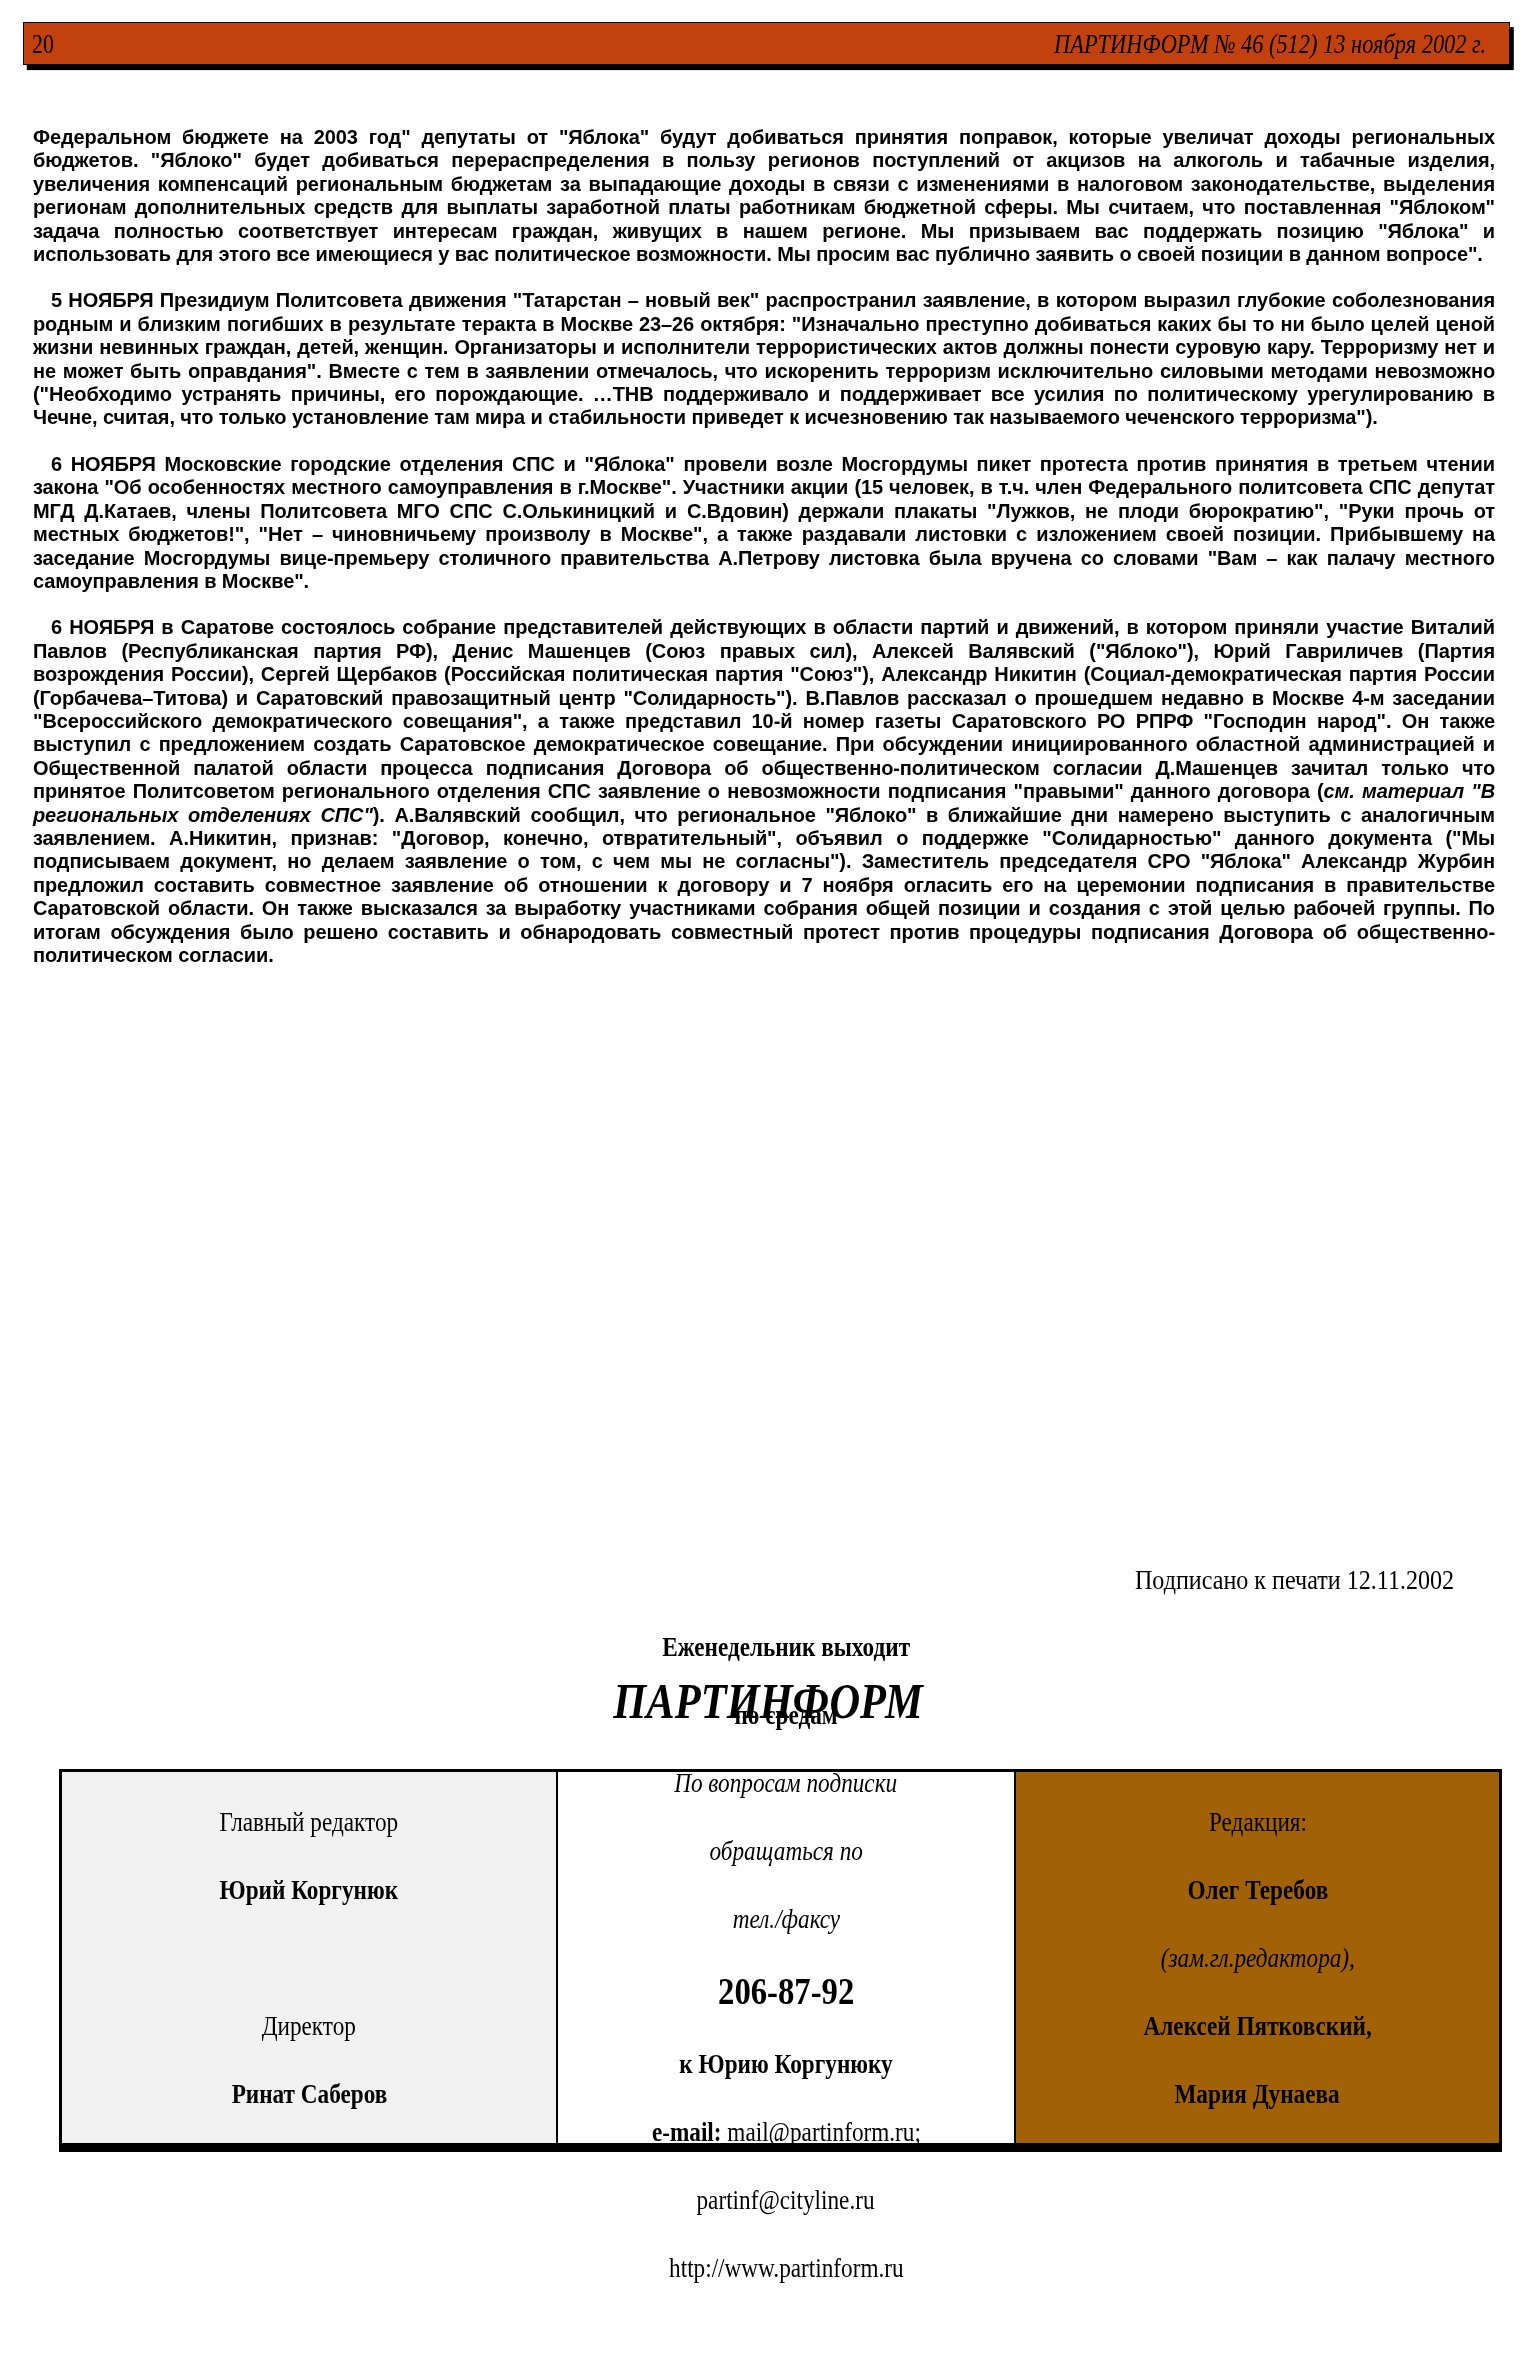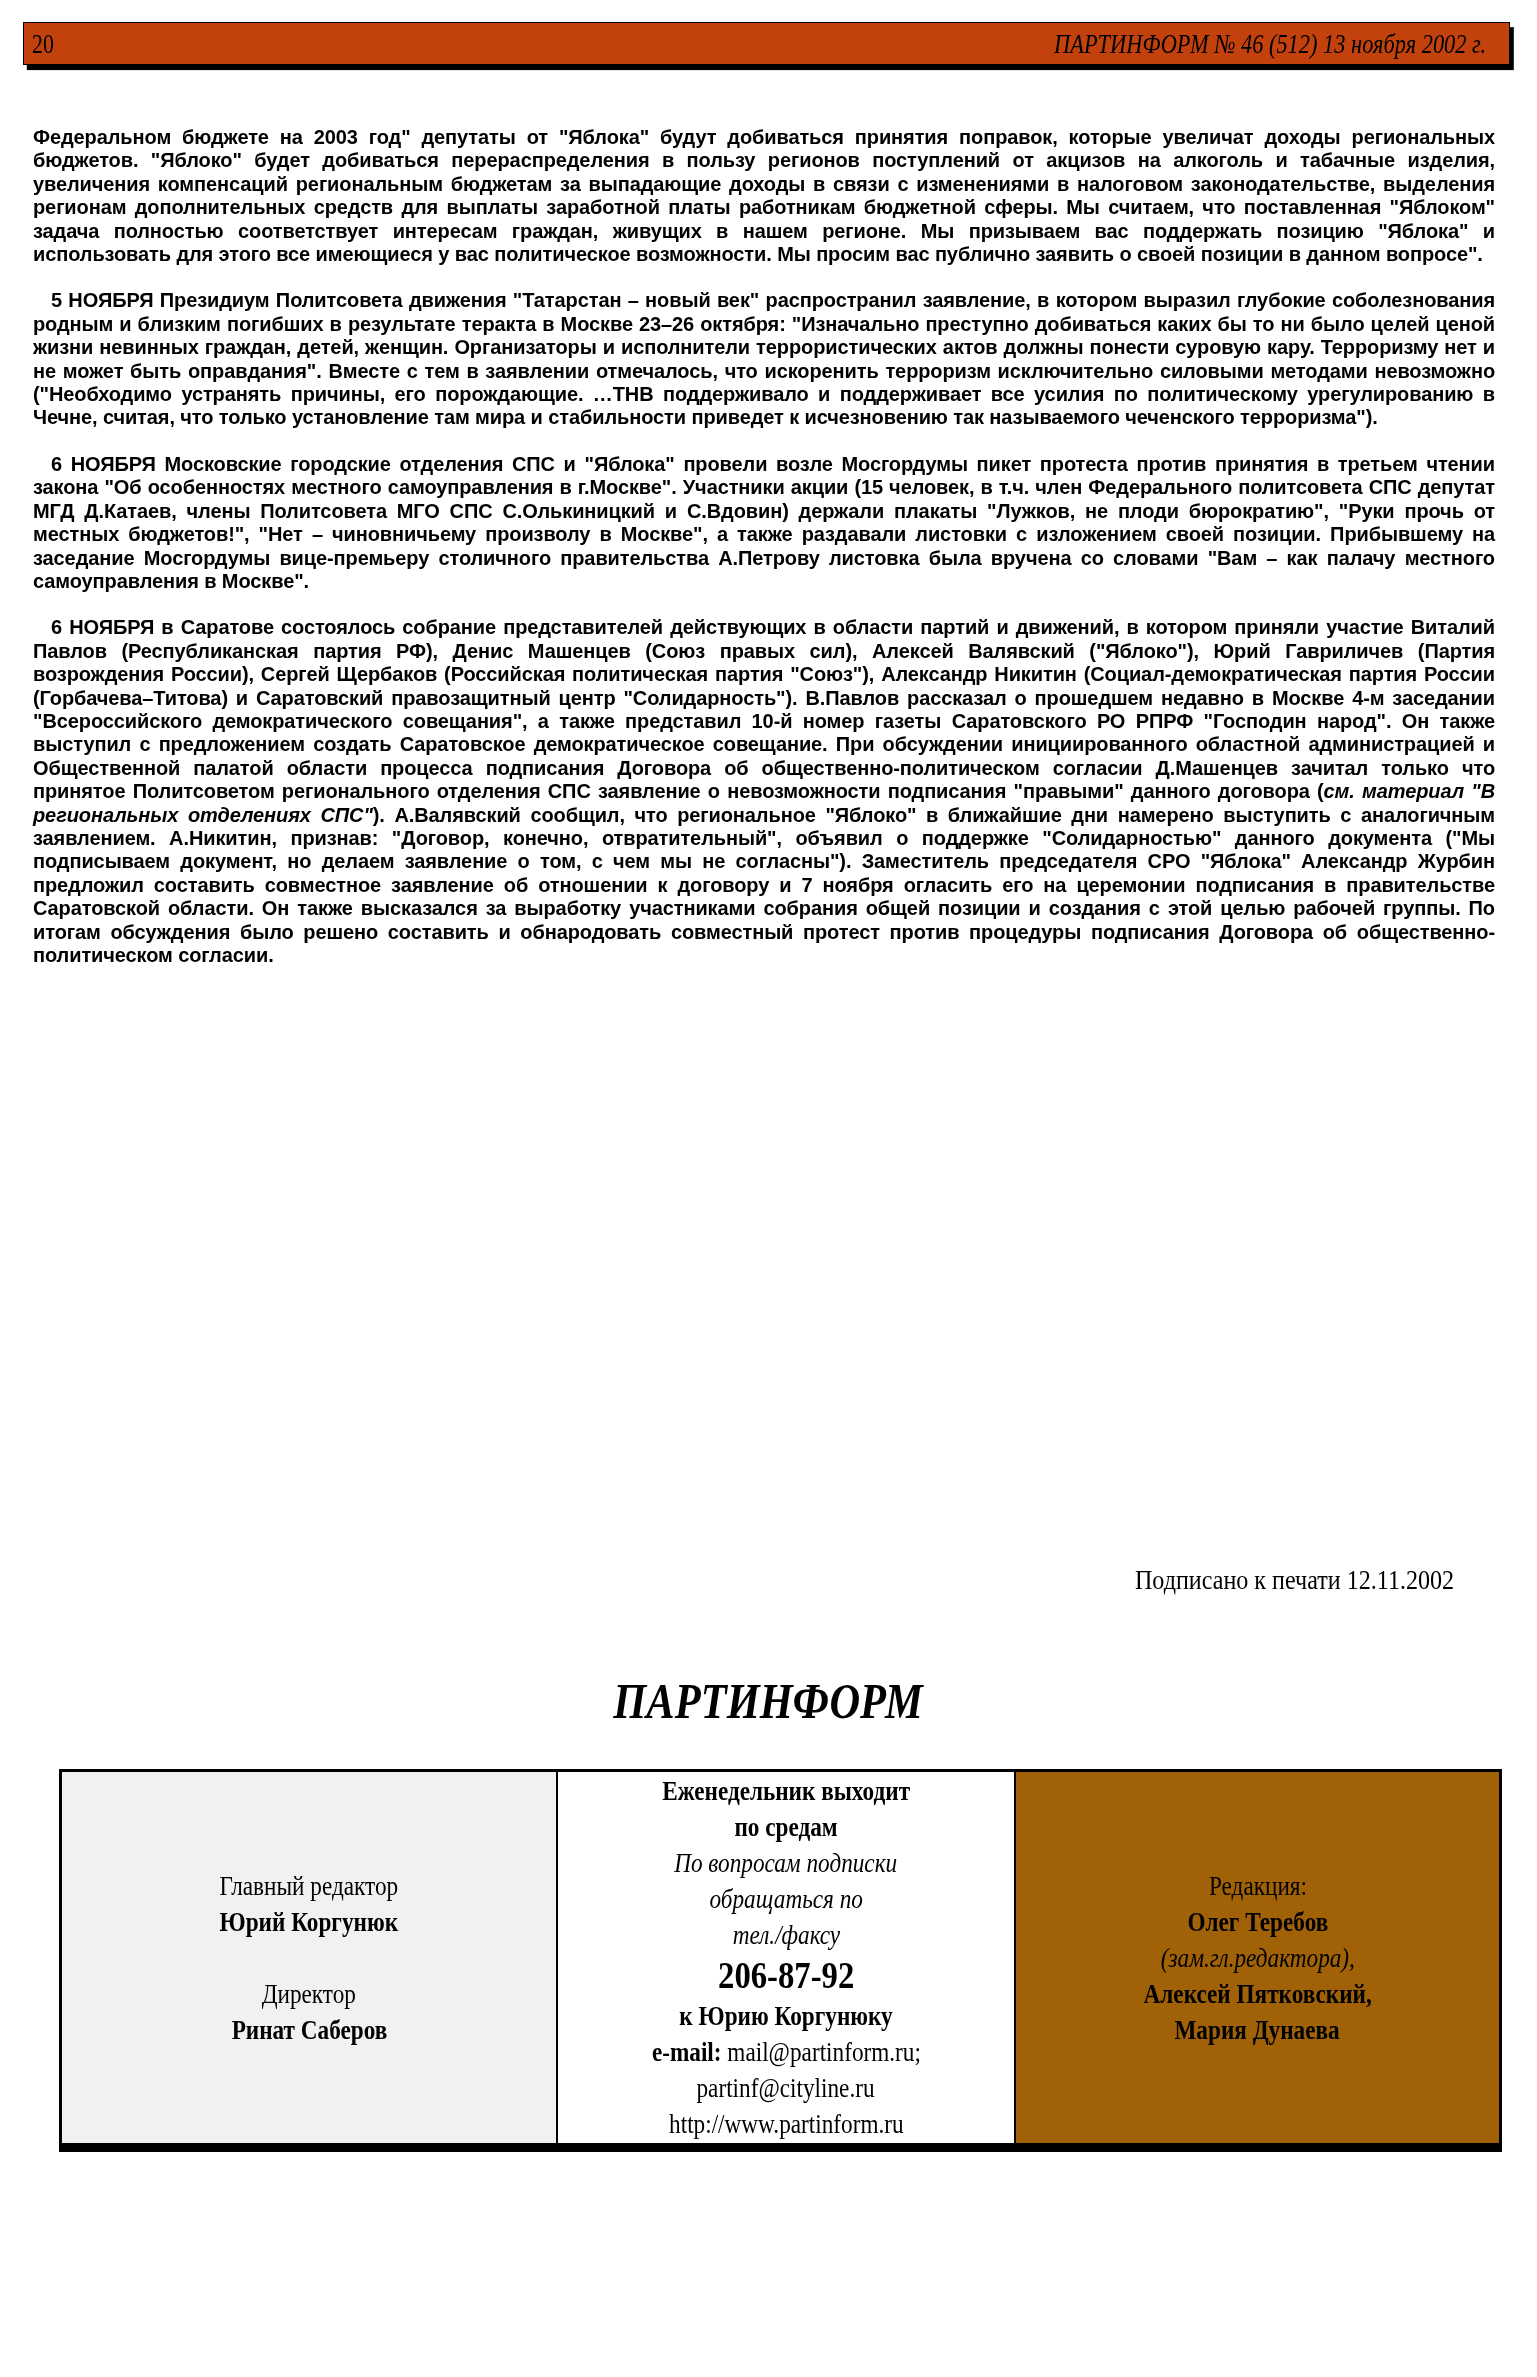--- a/index.html
+++ b/index.html
@@ -45,21 +45,21 @@
   .masthead span { display: inline-block; transform: scaleX(0.85); }
 
   .info-box {
     position: absolute; left: 59px; top: 1769px; width: 1437px; height: 371px;
     border: 3.8px solid #000; border-bottom-width: 9px;
     display: flex; background: #fff;
   }
   .info-col {
     display: flex; flex-direction: column; align-items: center; justify-content: center;
     text-align: center; font-family: "Liberation Serif", serif;
-    font-size: 27px; line-height: 36px;
+    font-size: 27px; line-height: 36px; gap: 32px;
   }
   .info-col.left { width: 494px; background: #f1f1f1; border-right: 2.6px solid #000; }
   .info-col.mid { width: 456px; background: #ffffff; border-right: 2.6px solid #000; }
   .info-col.right { flex: 1; background: #a16207; }
   .info-col .sq { display: inline-block; transform: scaleX(0.86); white-space: nowrap; }
   .b { font-weight: bold; }
   .i { font-style: italic; }
   .gap { height: 36px; }
   .phone { font-size: 38px; line-height: 45px; font-weight: bold; }
 </style>

